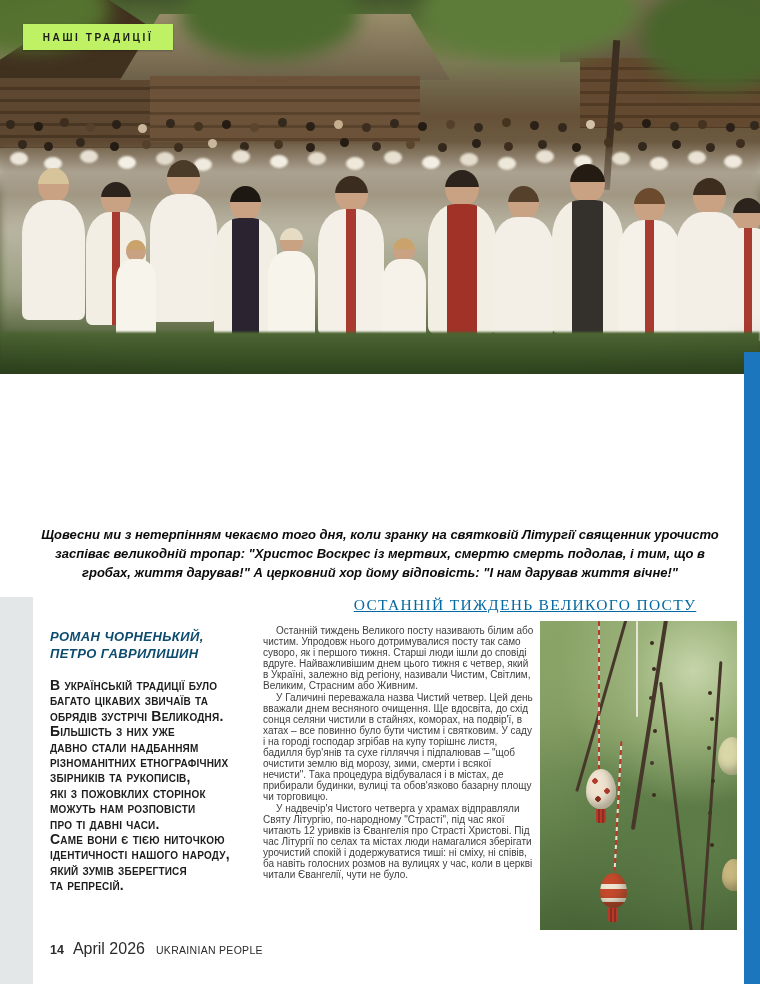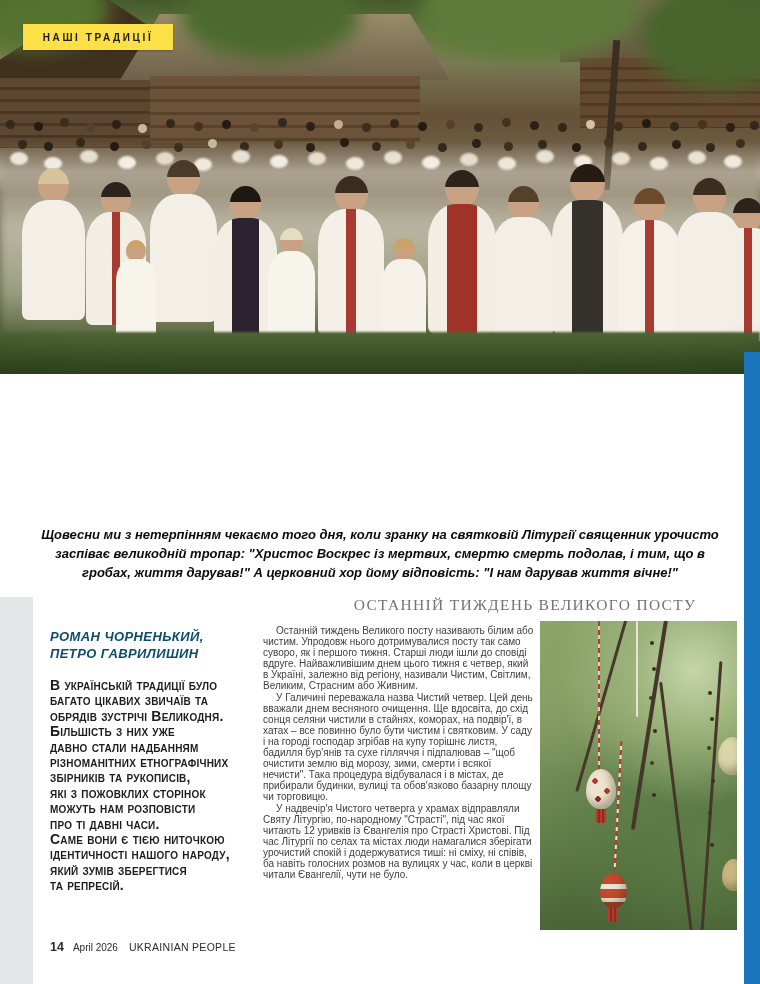--- a/index.html
+++ b/index.html
@@ -54,21 +54,21 @@
   .person .torso{width:calc(var(--h)*0.42);height:calc(var(--h)*0.8);margin:-3px auto 0;
     border-radius:40% 40% 10% 10%/28% 28% 6% 6%;background:var(--shirt,#f3efe6);}
   .person.emb .torso{background:linear-gradient(90deg,var(--shirt) 0 43%,#a93a30 43% 57%,var(--shirt) 57%);}
   .person.vest .torso{background:linear-gradient(90deg,var(--shirt) 0 28%,var(--vest,#2c2430) 28% 72%,var(--shirt) 72%);}
   .grass{position:absolute;left:0;bottom:0;width:760px;height:42px;
     background:linear-gradient(180deg,#4d6633,#2c421d);filter:blur(1px);}
   .photo-top::after{content:"";position:absolute;inset:0;
     background:radial-gradient(120% 90% at 50% 45%,transparent 60%,rgba(20,25,10,.28) 100%);}
 
   
-  .tag-box{position:absolute;left:23px;top:24px;width:150px;height:26px;background:#fde047;
+  .tag-box{position:absolute;left:23px;top:24px;width:150px;height:26px;background:#bef264;
     display:flex;align-items:center;justify-content:center;box-shadow:0 1px 2px rgba(0,0,0,.25);}
   .tag-box span{font-size:10px;font-weight:bold;letter-spacing:2.6px;color:#1c1c1a;}
 
   
   .headline{position:absolute;left:0;right:50px;top:391px;text-align:right;
     font-weight:bold;color:#9f2a26;font-size:59px;line-height:57px;}
   .headline .l{transform:scaleX(0.80);transform-origin:100% 50%;white-space:nowrap;}
   .headline .l1{padding-right:85px;}
 
   
@@ -82,21 +82,21 @@
   
   .sidebar{position:absolute;left:50px;top:628px;width:252px;}
   .authors{font-size:13px;font-weight:bold;font-style:italic;letter-spacing:.4px;
     line-height:17px;color:#0c4a6e;margin-bottom:15px;}
   .sc{font-variant:small-caps;font-weight:bold;font-size:14px;line-height:15.4px;
     letter-spacing:.2px;color:#1c1c1c;margin-top:16px;}
 
   
   .section-title{position:absolute;left:305px;top:596px;width:440px;text-align:center;
     font-family:"Liberation Serif","DejaVu Serif",serif;font-size:15.5px;letter-spacing:1.3px;
-    color:#737373;}
+    color:#0369a1;text-decoration:underline;}
   .article{position:absolute;left:263px;top:625px;width:272px;}
   .article p{margin:0;text-indent:13px;font-size:10px;line-height:11.1px;color:#3e3e3e;}
 
   
   .photo-eggs{position:absolute;left:540px;top:621px;width:197px;height:309px;overflow:hidden;
     background:radial-gradient(circle at 78% 16%,#c6d5aa 0,#9cb37b 20%,transparent 45%),
       radial-gradient(circle at 14% 8%,#88a365 0,transparent 38%),
       radial-gradient(circle at 85% 72%,#5d7c47 0,transparent 55%),
       linear-gradient(160deg,#95aa74 0%,#7e975f 28%,#63814b 55%,#4d693a 78%,#3d552e 100%);}
   .branch{position:absolute;background:#46372a;border-radius:2px;}
@@ -121,21 +121,21 @@
   .egg4{left:182px;top:238px;width:24px;height:32px;background:#c8b77f;}
   .tassel{position:absolute;width:10px;height:14px;
     background:linear-gradient(90deg,#b8392a 0 2px,#8a2c20 2px 4px,#b8392a 4px 6px,#8a2c20 6px 8px,#b8392a 8px);
     border-radius:0 0 3px 3px;}
   .t1{left:56px;top:188px;}
   .t2{left:68px;top:287px;}
 
   
   .footer{position:absolute;left:50px;top:940px;display:flex;align-items:baseline;color:#2b2b2b;}
   .footer .num{font-size:12.5px;font-weight:bold;margin-right:9px;}
-  .footer .date{font-size:10px;margin-right:11px;}
+  .footer .date{font-size:16px;margin-right:11px;}
   .footer .mag{font-size:10.5px;letter-spacing:.3px;}
 </style>
 </head>
 <body>
 
 <div class="page">
 
   <div class="photo-top">
     <div class="gable-left"></div>
     <div class="wall-left"></div>

